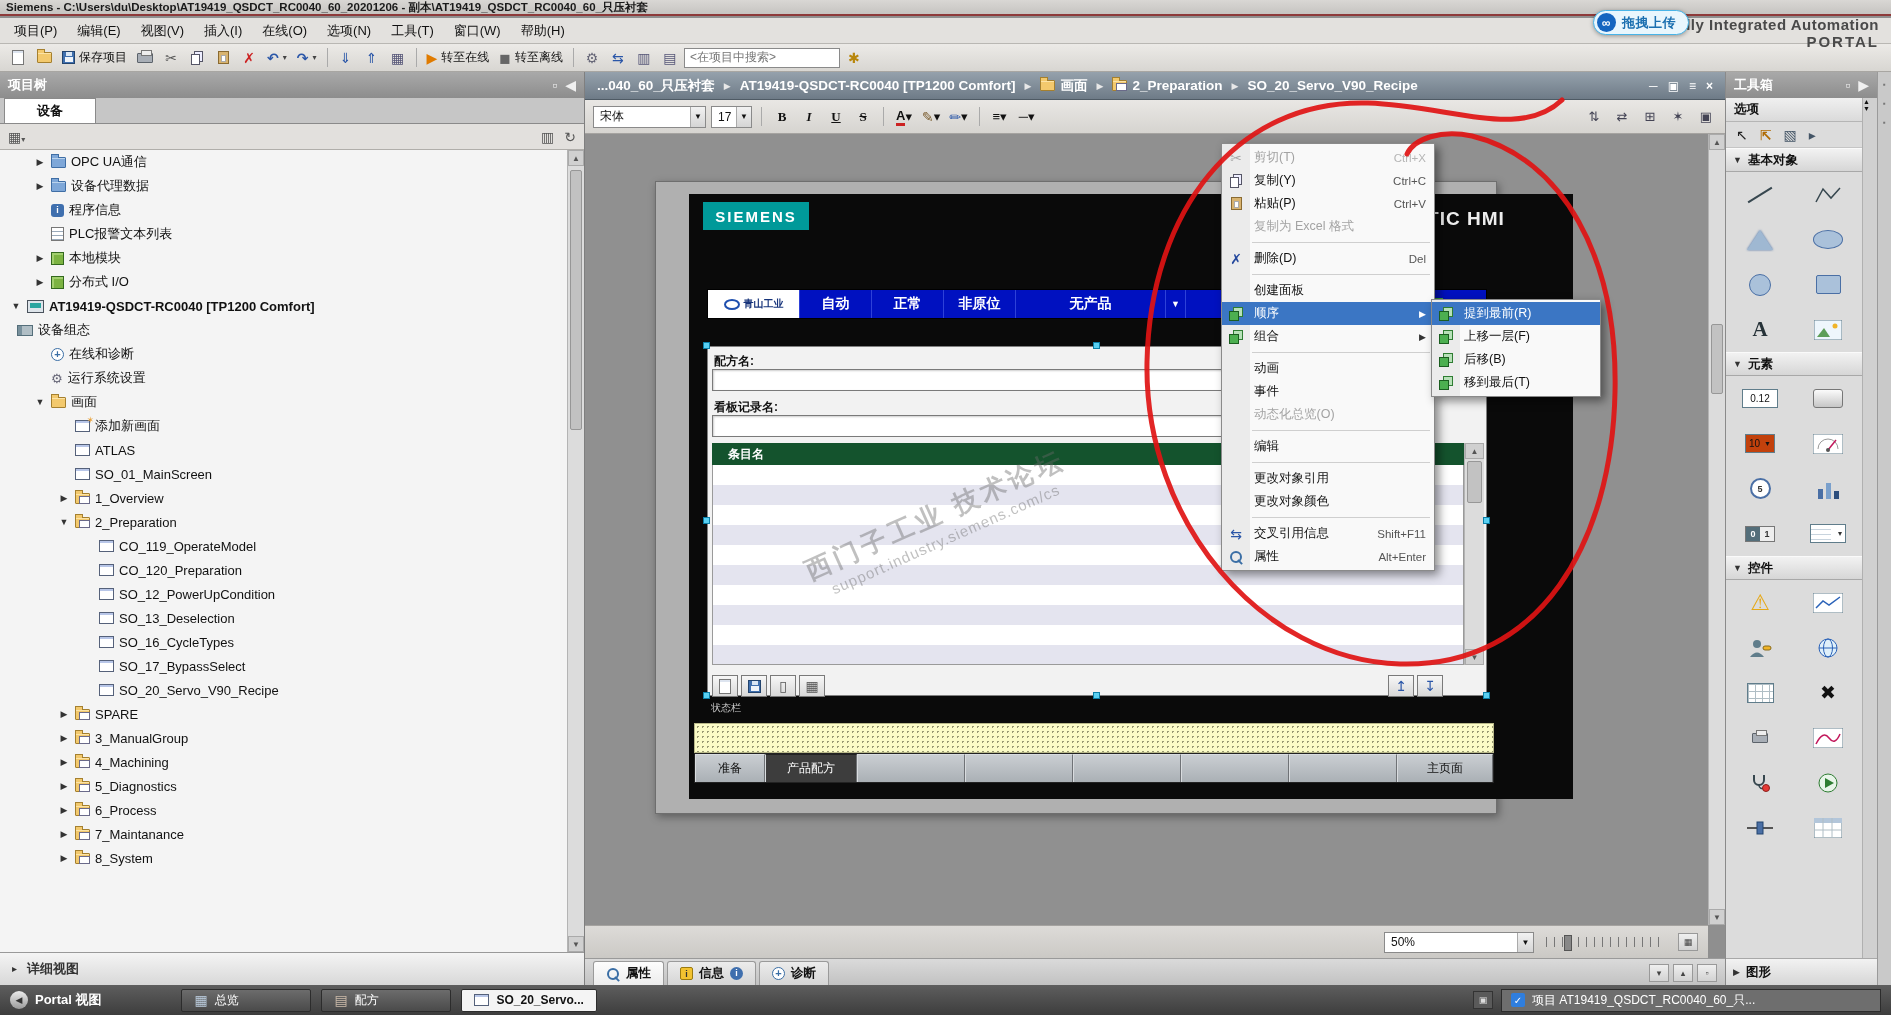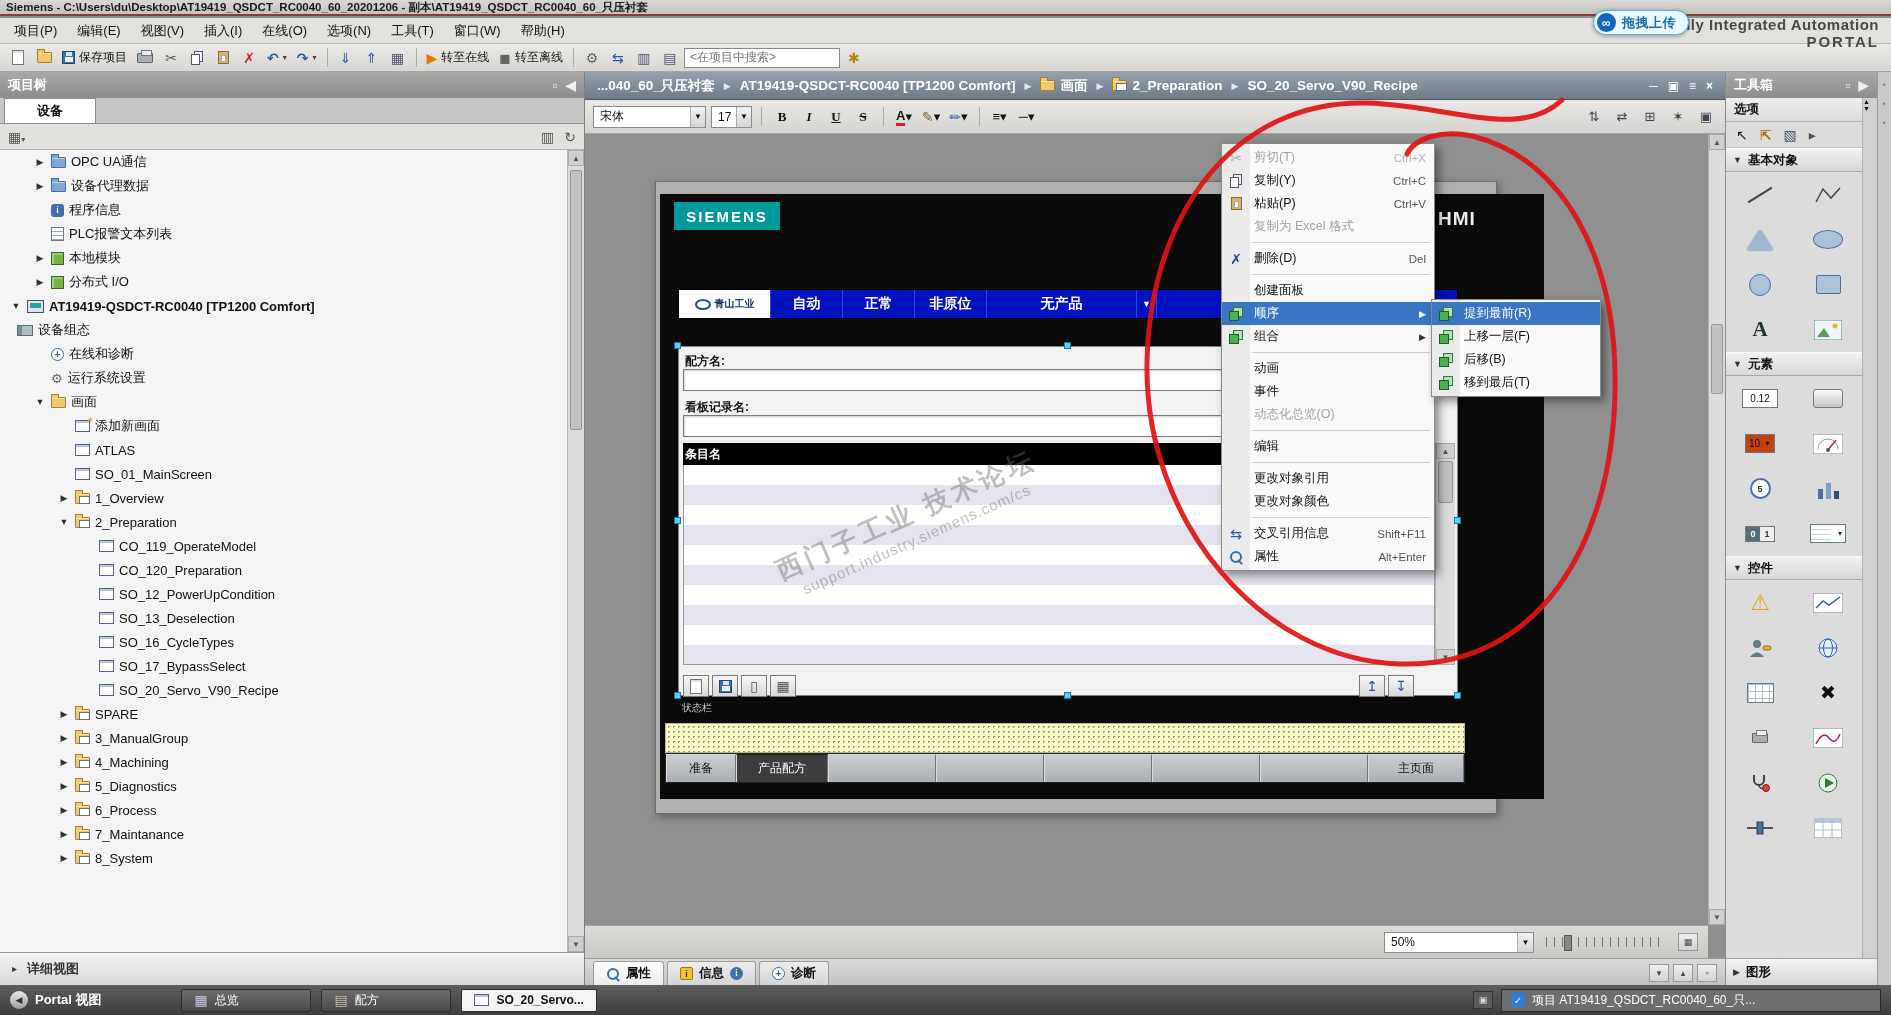--- a/index.html
+++ b/index.html
@@ -81,32 +81,32 @@
   .csepg{color:#e8e8e8;font-size:9px}
   .winctl{margin-left:auto;display:flex;gap:10px;font-size:12px;color:#fff}
   .fmtbar{position:absolute;left:0;top:28px;right:0;height:34px;background:linear-gradient(#e9e7e4,#d6d4d0);border-bottom:1px solid #a5a3a0;display:flex;align-items:center;gap:5px;padding:0 8px}
   .combo{height:22px;background:#fff;border:1px solid #8a8a8a;display:flex;align-items:center;font-size:12px}
   .combo .val{padding:17px 6px}
   .combo .da{width:15px;height:100%;display:flex;align-items:center;justify-content:center;font-size:8px;background:linear-gradient(#f2f2f2,#d5d5d5);border-left:1px solid #aaa}
   .fbtn{height:22px;min-width:22px;display:flex;align-items:center;justify-content:center;font-size:13px;border-radius:2px;padding:0 2px}
   .fright{margin-left:auto;display:flex;gap:6px}
   .canvas{position:absolute;left:0;top:62px;right:17px;bottom:60px;background:#909090;overflow:hidden}
   .hmiframe{position:absolute;left:70px;top:47px;width:842px;height:633px;background:#b0b0b0;border:1px solid #6e6e6e;box-shadow:2px 3px 8px rgba(0,0,0,.35)}
-  .screen{position:absolute;left:4px;top:12px;width:884px;height:605px;background:#0a0a0a}
+  .screen{position:absolute;left:33px;top:12px;width:884px;height:605px;background:#0a0a0a}
   .slogo{position:absolute;left:14px;top:8px;width:106px;height:28px;background:#009999;color:#fff;font-weight:bold;font-size:15px;letter-spacing:2px;display:flex;align-items:center;justify-content:center}
   .simatic{position:absolute;left:688px;top:14px;color:#ededed;font-weight:bold;font-size:19px;letter-spacing:1px;white-space:nowrap}
   .navbar{position:absolute;left:18px;top:95px;width:780px;height:30px;display:flex;background:#0011c0;border:1px solid #000}
   .ncell{border-right:1px solid #2e41d8;color:#fff;font-weight:bold;font-size:14px;display:flex;align-items:center;justify-content:center;gap:4px}
   .ncell.logo{background:#fff;color:#16337a;font-size:10px;font-weight:bold;gap:4px}
   .oval{width:16px;height:11px;border:2px solid #1f4fae;border-radius:50%}
   .ind{width:12px;height:12px;border:1px solid #052;display:inline-block}
   .rpanel{position:absolute;left:18px;top:152px;width:780px;height:350px;background:#f2f2f2;border:1px solid #808080}
   .rlabel{position:absolute;font-size:12px;font-weight:bold;color:#111}
   .rin{position:absolute;height:22px;background:#fff;border:1px solid #7a7a7a;box-shadow:inset 1px 1px 2px rgba(0,0,0,.2)}
-  .rthead{position:absolute;left:4px;top:96px;width:752px;height:22px;background:#000000;color:#fff;font-weight:bold;font-size:12px;display:flex;align-items:center;padding:0 2px}
+  .rthead{position:absolute;left:4px;top:96px;width:752px;height:22px;background:#14532d;color:#fff;font-weight:bold;font-size:12px;display:flex;align-items:center;padding:0 16px}
   .rtrows{position:absolute;left:4px;top:118px;width:752px;height:200px;background:repeating-linear-gradient(to bottom,#ffffff 0 20px,#e4e4ef 20px 40px);border:1px solid #9a9a9a;border-top:none}
   .rsb{left:756px;top:96px;width:20px;height:222px}
   .rbtn{position:absolute;width:26px;height:22px;background:linear-gradient(#f7f7f7,#d8d8d8);border:1px solid #7a7a7a;display:flex;align-items:center;justify-content:center;font-size:11px}
   .stlabel{position:absolute;left:22px;top:507px;color:#c8c8c8;font-size:10px}
   .ystrip{position:absolute;left:5px;top:529px;width:800px;height:30px;background-color:#fbfbc6;background-image:radial-gradient(#9a9a74 1px,transparent 1px);background-size:5px 5px;border:1px solid #b9b98a}
   .stabs{position:absolute;left:5px;top:559px;width:800px;height:30px;display:flex;border:1px solid #222;background:#a7abaf}
   .stab{border-right:1px solid #6f7276;border-top:1px solid #d9dcdf;border-left:1px solid #d9dcdf;background:linear-gradient(#caced2,#aab0b5);display:flex;align-items:center;justify-content:center;font-size:12px;font-weight:normal;color:#111}
   .stab.active{background:#3d3d3d;color:#fff;border-top-color:#222}
   .hdl{position:absolute;width:7px;height:7px;background:#59d0f2;border:1px solid #0b7fa8;z-index:6}
   .wm{position:absolute;transform:rotate(-24deg);color:rgba(105,105,105,.42);text-align:center;pointer-events:none;z-index:4;white-space:nowrap}

